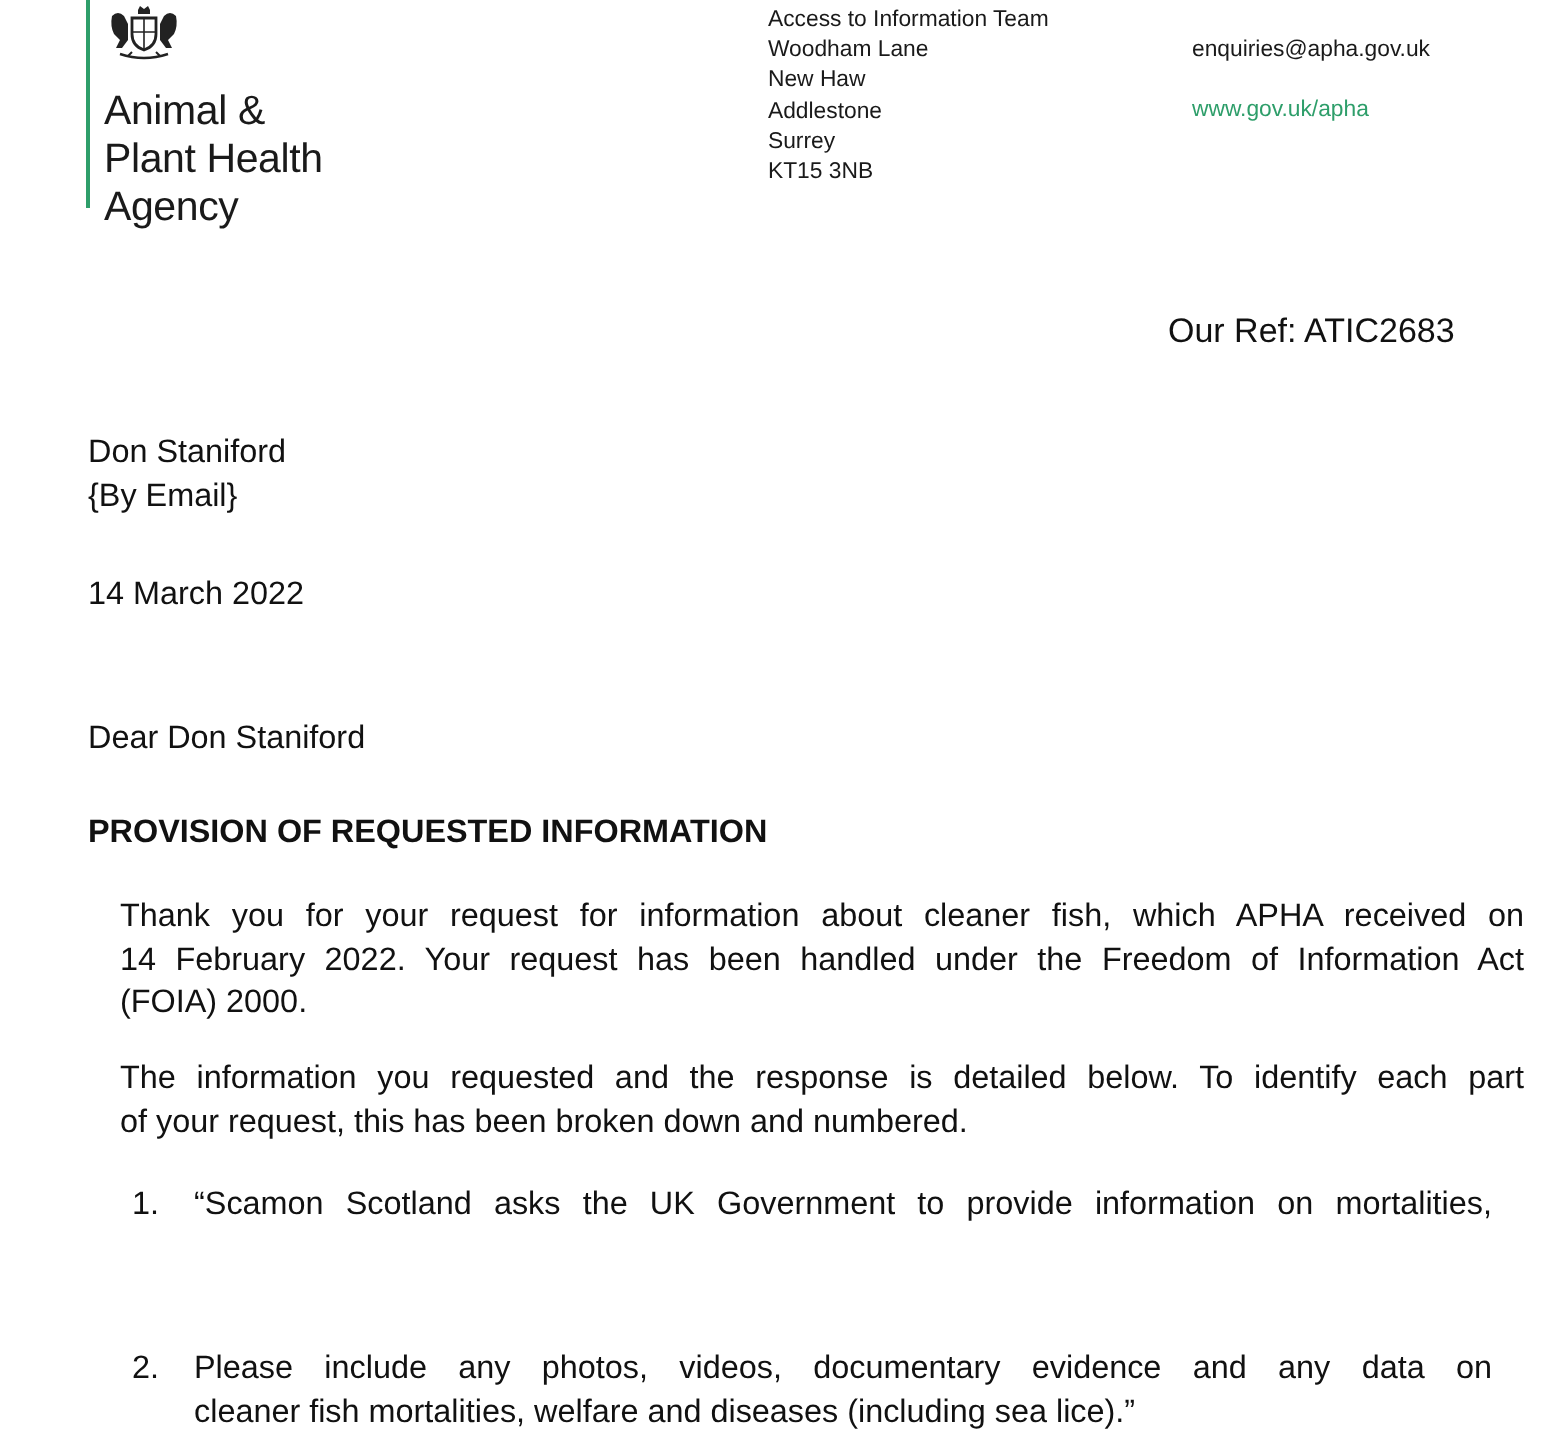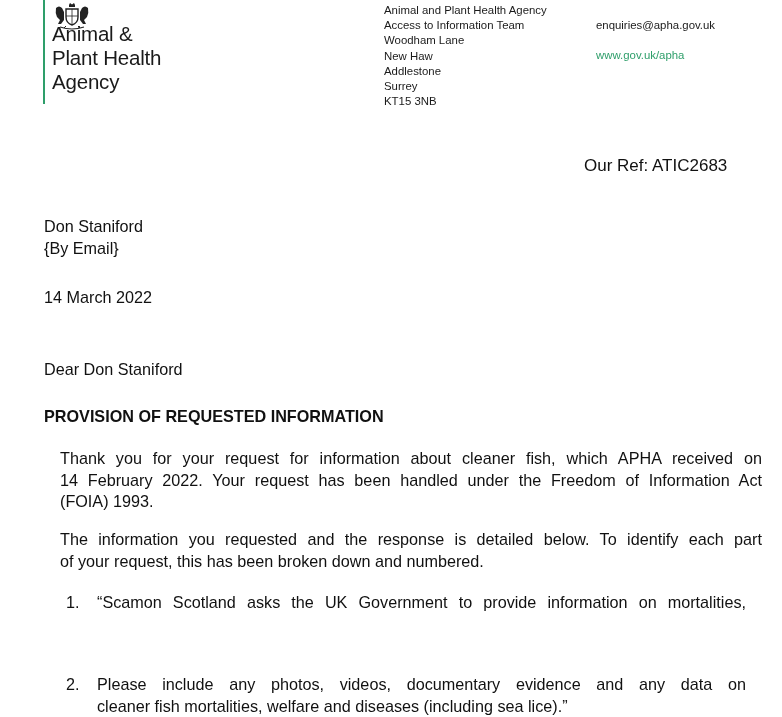--- a/index.html
+++ b/index.html
@@ -1,21 +1,21 @@
 <!DOCTYPE html>
 <html><head>
 <meta charset="utf-8">
 <style>
   html, body { margin: 0; padding: 0; background: #ffffff; }
   body { width: 782px; height: 717px; overflow: hidden; position: relative;
          font-family: "Liberation Sans", sans-serif; color: #111111; }
   .abs { position: absolute; }
   .green-bar { left: 43px; top: 0; width: 2px; height: 104px; background: #2e9e6a; }
   .crest { left: 52px; top: 2px; width: 40px; height: 30px; }
-  .logo-text { left: 52px; top: 22px; font-size: 20.5px; line-height: 24px; color: #1a1a1a; letter-spacing: -0.2px; }
+  .logo-text { left: 52px; top: 44px; font-size: 20.5px; line-height: 24px; color: #1a1a1a; letter-spacing: -0.2px; }
   .address { left: 384px; top: 3px; font-size: 11.4px; line-height: 15.2px; color: #1a1a1a; }
   .contact-email { left: 596px; top: 18px; font-size: 11.4px; line-height: 15px; color: #1a1a1a; }
   .contact-web { left: 596px; top: 48px; font-size: 11.4px; line-height: 15px; }
   .ref { left: 584px; top: 156px; font-size: 17px; line-height: 20px; }
   .body-text { font-size: 16.2px; line-height: 21.5px; }
   .recipient { left: 44px; top: 216px; }
   .date { left: 44px; top: 287px; }
   .salutation { left: 44px; top: 359px; }
   .heading { left: 44px; top: 406px; font-weight: bold; font-size: 16.2px; line-height: 21px; text-align: right; }
   .para { left: 60px; width: 702px; text-align: justify; }
@@ -48,21 +48,20 @@
   <path d="M8 25 Q20 29 32 25" fill="none" stroke="#222" stroke-width="1.2"></path>
   <path d="M12 26 L14 24 M28 26 L26 24" stroke="#222" stroke-width="1"></path>
 </svg>
 <div class="abs logo-text">
   <span class="line">Animal &amp;</span>
   <span class="line">Plant Health</span>
   <span class="line">Agency</span>
 </div>
 
 <div class="abs address">
-  <span class="line">Animal and Plant Health Agency</span>
   <span class="line">Access to Information Team</span>
   <span class="line">Woodham Lane</span>
   <span class="line">New Haw</span>
   <span class="line">Addlestone</span>
   <span class="line">Surrey</span>
   <span class="line">KT15 3NB</span>
 </div>
 
 <div class="abs contact-email">enquiries@apha.gov.uk</div>
 <div class="abs contact-web" style="color:#2e9e6a;">www.gov.uk/apha</div>
@@ -76,21 +75,21 @@
 
 <div class="abs body-text date">14 March 2022</div>
 
 <div class="abs body-text salutation">Dear Don Staniford</div>
 
 <div class="abs heading">PROVISION OF REQUESTED INFORMATION</div>
 
 <div class="abs body-text para para1">
   <span class="line justify-last">Thank you for your request for information about cleaner fish, which APHA received on</span>
   <span class="line justify-last">14 February 2022.  Your request has been handled under the Freedom of Information Act</span>
-  <span class="line">(FOIA) 1993.</span>
+  <span class="line">(FOIA) 2000.</span>
 </div>
 
 <div class="abs body-text para para2">
   <span class="line justify-last">The information you requested and the response is detailed below.  To identify each part</span>
   <span class="line">of your request, this has been broken down and numbered.</span>
 </div>
 
 <div class="abs body-text list" style="top: 592px;">
   <div class="list-item item1" style="top:0;">
     <span class="list-num">1.</span>

